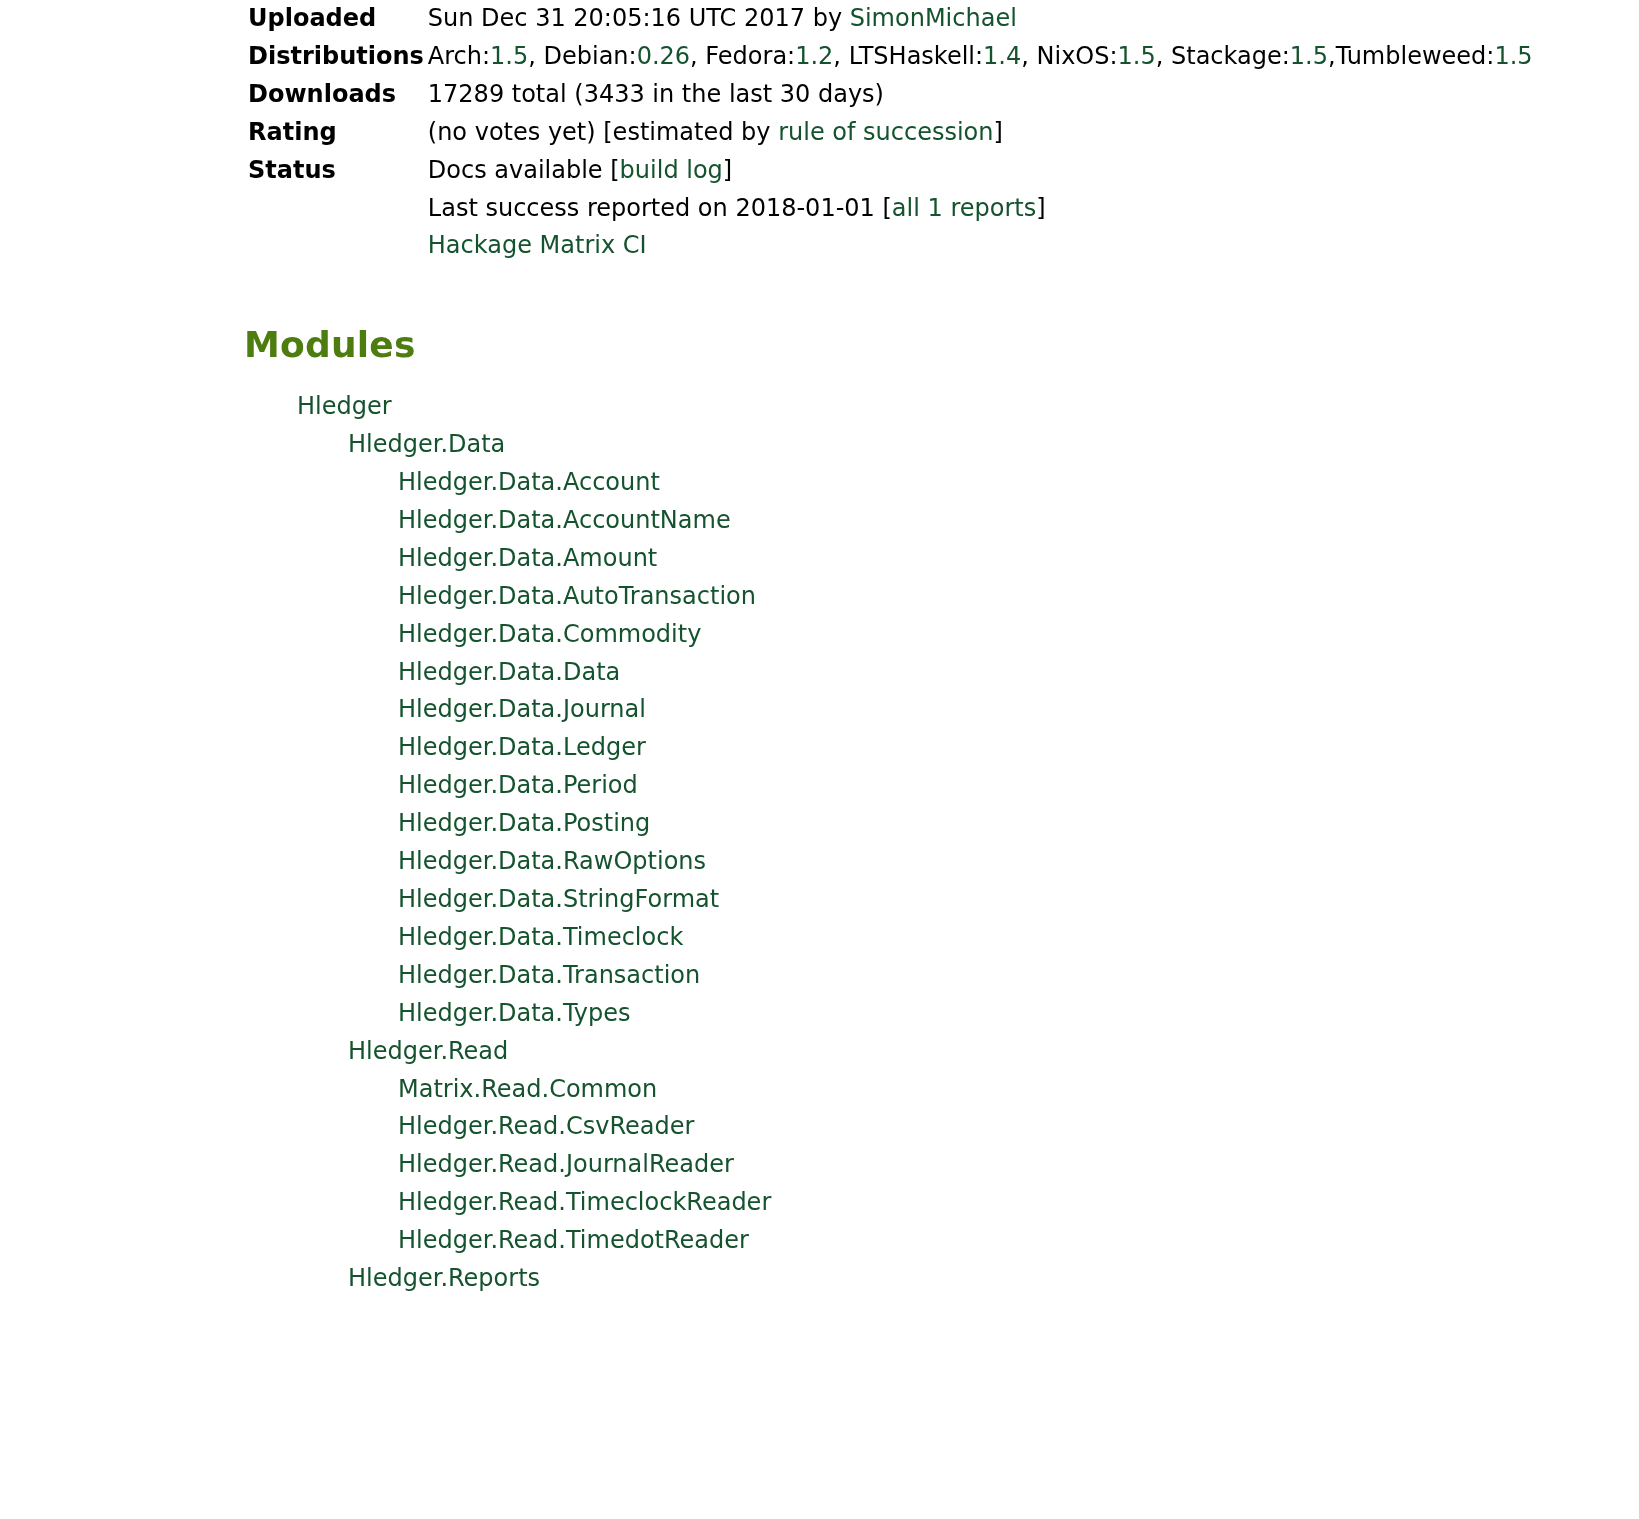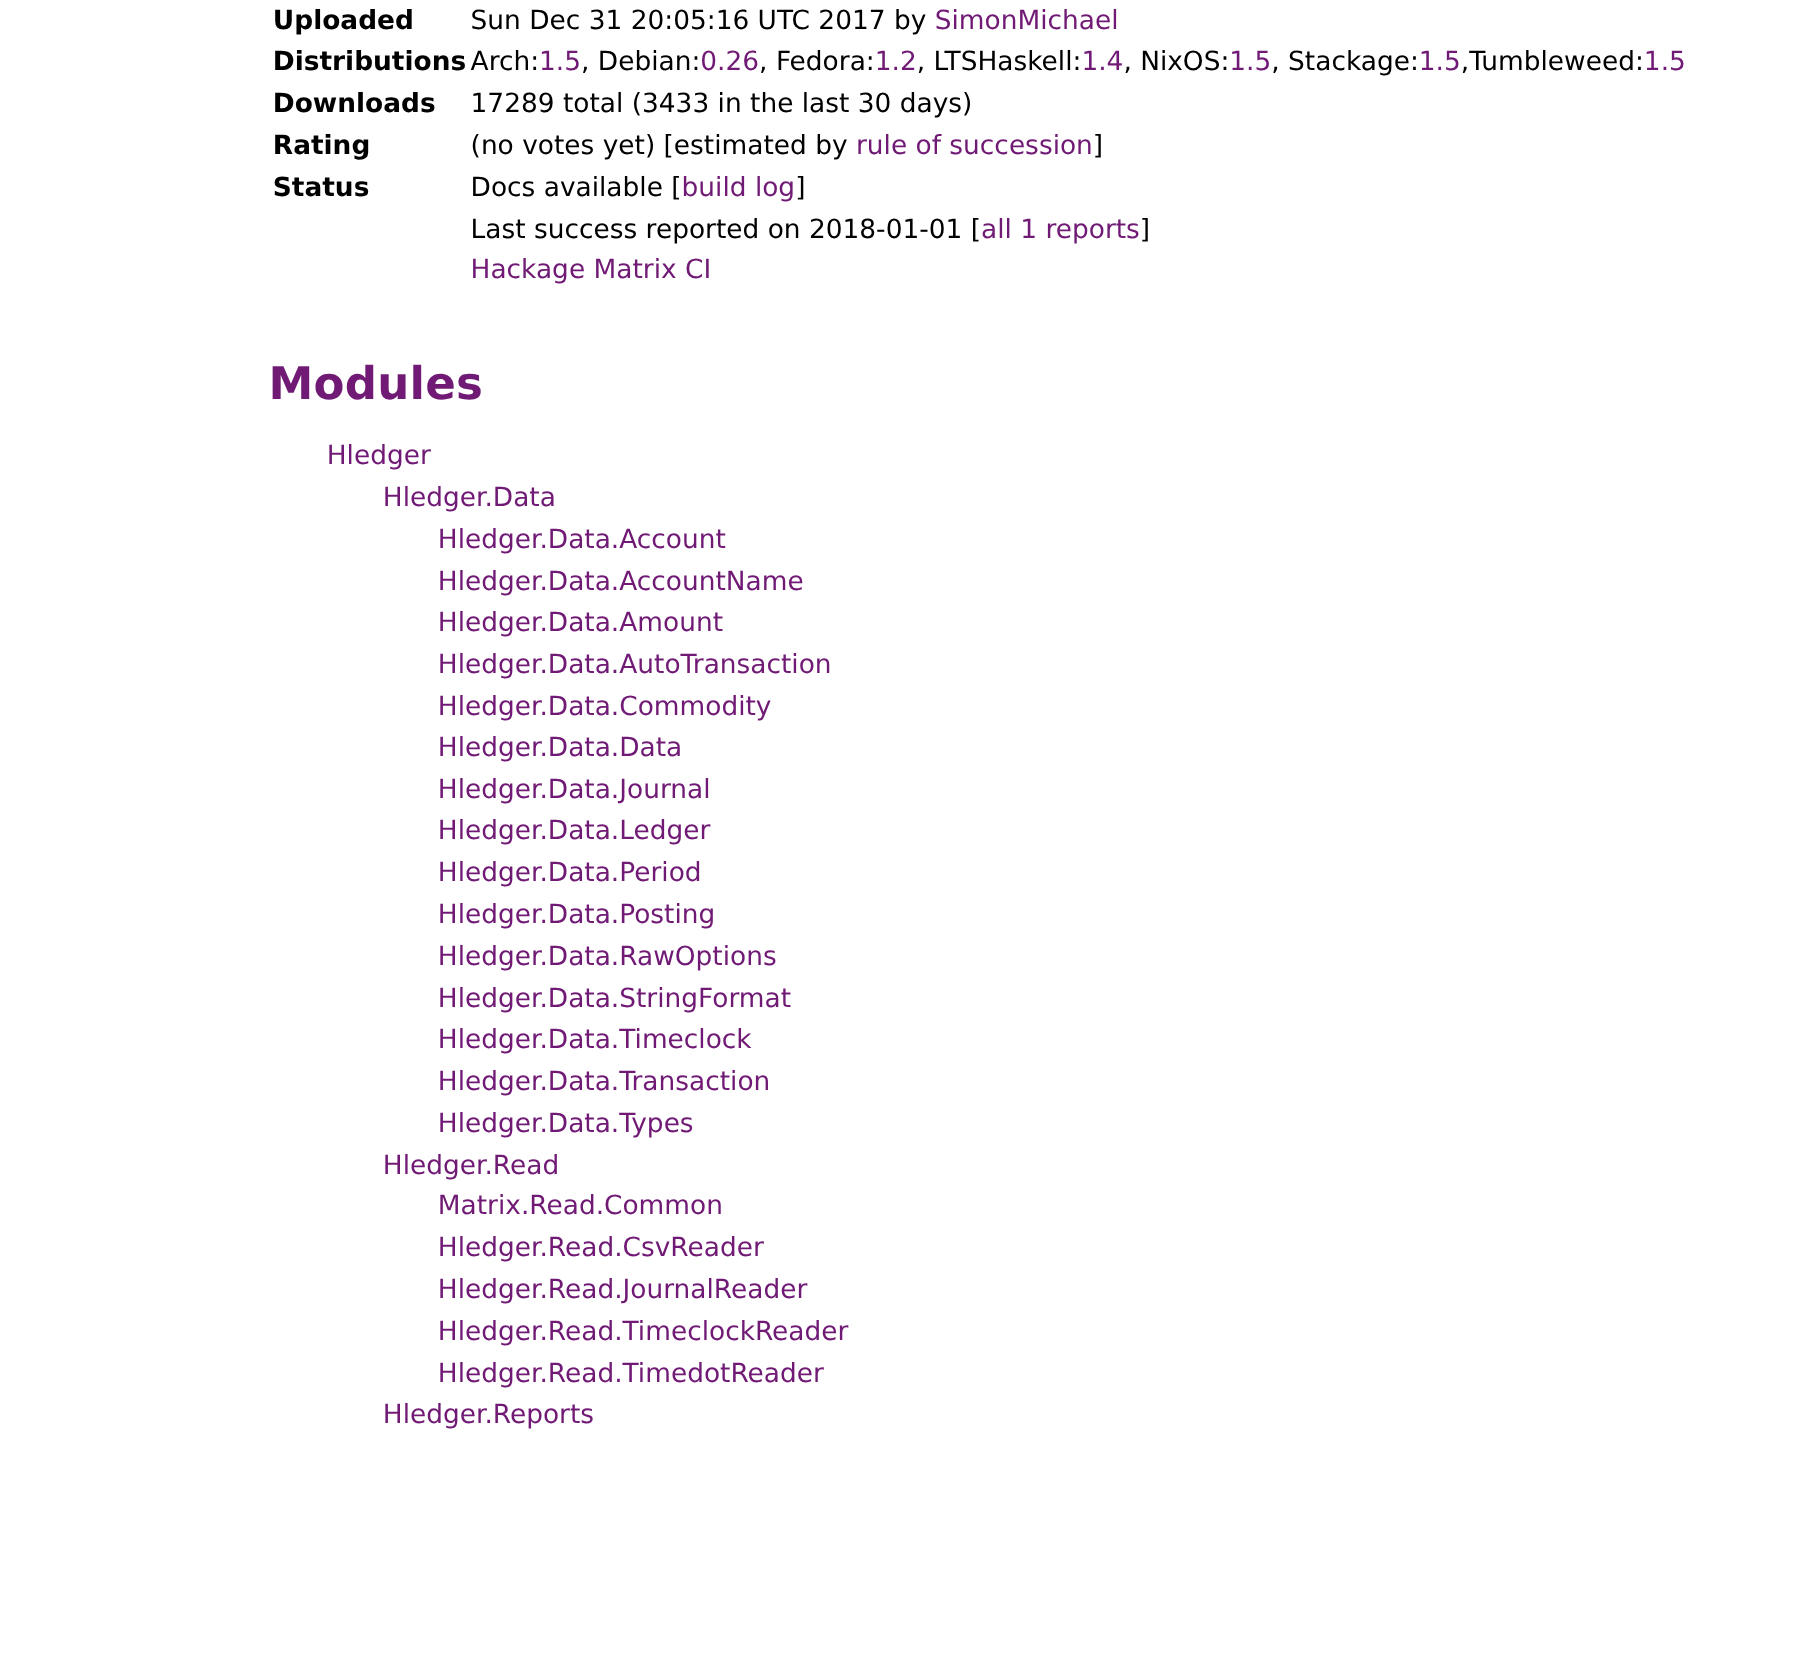--- a/index.html
+++ b/index.html
@@ -10,21 +10,21 @@
   body {
     width: 1639px;
     min-height: 1519px;
     font-family: "DejaVu Sans", "Liberation Sans", sans-serif;
     font-size: 24px;
     line-height: 1.58;
     color: #000000;
     overflow: hidden;
   }
   a, .link {
-    color: #701a75;
+    color: #14532d;
     text-decoration: none;
     cursor: pointer;
   }
   .page {
     padding: 0 0 0 0;
   }
   
   table.props {
     border-collapse: collapse;
     margin: 0;
@@ -60,22 +60,22 @@
     color: #111;
     font-family: "DejaVu Sans", sans-serif;
   }
   .lambda {
     cursor: pointer;
   }
   .status-line { display: block; }
 
   
   h2.section {
-    color: #701a75;
-    font-size: 41px;
+    color: #4d7c0f;
+    font-size: 36px;
     font-weight: bold;
     margin: 52px 0 14px 244px;
     letter-spacing: 0.2px;
   }
   ul.modtree {
     list-style: none;
     margin: 0;
     padding: 0;
   }
   li.mod {

